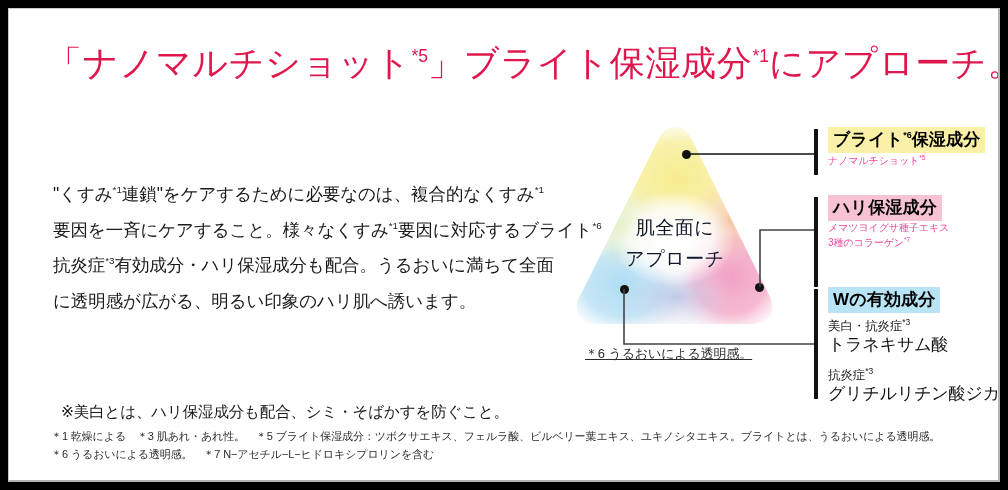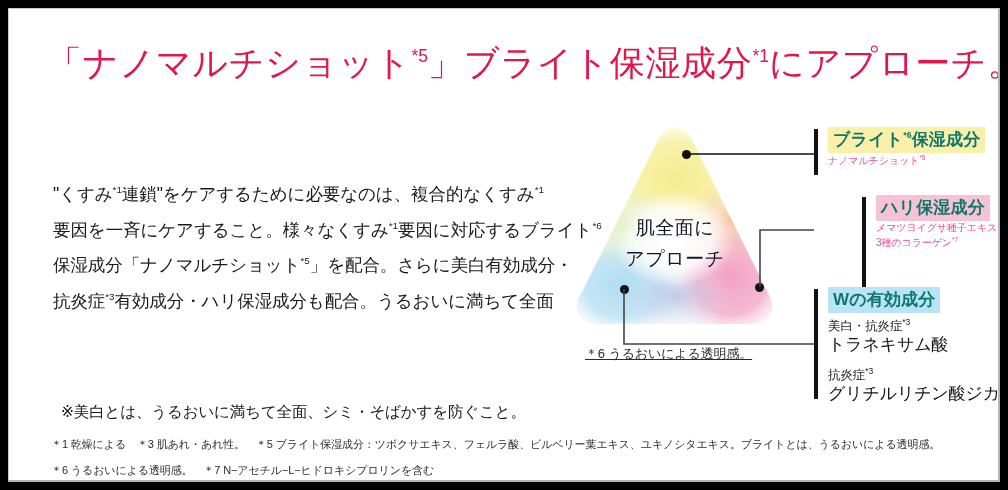--- a/index.html
+++ b/index.html
@@ -47,21 +47,21 @@
 
   
   #note-main{
     position:absolute;left:52px;top:393px;
     font-size:15.5px;color:#1a1a1a;letter-spacing:-0.01em;white-space:nowrap;
   }
   #note-lines{
     position:absolute;left:42px;top:419px;
     font-size:11px;line-height:1.62;color:#2b2b2b;letter-spacing:-0.01em;
   }
-  #note-lines .ln{display:block;white-space:nowrap;margin-top:8px;}
+  #note-lines .ln{display:block;white-space:nowrap;}
 
   
   #diagram{position:absolute;left:556px;top:108px;width:250px;height:250px;}
   #tri-wrap{position:absolute;left:0;top:0;width:220px;height:230px;}
   #tri-wrap svg{display:block;}
   .center-label{
     position:absolute;left:36px;top:96px;width:148px;
     text-align:center;font-size:19px;line-height:1.62;color:#0f172a;
     letter-spacing:0.03em;
   }
@@ -80,52 +80,52 @@
   
   #connectors{position:absolute;left:0;top:0;width:460px;height:290px;overflow:visible;pointer-events:none;}
 
   
   #callouts{position:absolute;left:805px;top:118px;width:190px;}
   .callout{position:relative;padding-left:14px;}
   .callout .bar{
     position:absolute;left:0;top:2px;width:4px;background:#111;
   }
   .chip{
-    display:inline-block;font-size:17px;font-weight:bold;color:#0f766e;
+    display:inline-block;font-size:17px;font-weight:bold;color:#000000;
     padding:1px 5px 2px 5px;letter-spacing:0.01em;white-space:nowrap;
   }
   .chip .sup{font-size:0.52em;vertical-align:super;font-weight:bold;letter-spacing:0;}
   .sub{font-size:10px;line-height:1.42;color:#ec4899;letter-spacing:-0.01em;white-space:nowrap;}
   .sub .sup{font-size:0.66em;vertical-align:super;letter-spacing:0;}
   .small-lbl{font-size:12.5px;line-height:1.3;color:#1a1a1a;letter-spacing:-0.01em;white-space:nowrap;}
   .small-lbl .sup{font-size:0.68em;vertical-align:super;letter-spacing:0;}
   .big-ing{font-size:17px;line-height:1.3;color:#111;letter-spacing:-0.01em;white-space:nowrap;}
 
   #co1{position:absolute;left:0;top:0;}
   #co1 .bar{height:46px;}
-  #co2{position:absolute;left:0;top:68px;margin-left:48px;}
+  #co2{position:absolute;left:0;top:68px;}
   #co2 .bar{height:90px;}
   #co3{position:absolute;left:0;top:160px;}
   #co3 .bar{height:110px;}
 </style>
 </head>
 <body>
 
 <div id="frame">
 
   <div id="headline">
     <span>「ナノマルチショット</span><span class="sup">*5</span><span>」ブライト保湿成分</span><span class="sup">*1</span><span>にアプローチ。</span>
   </div>
 
 
   <div id="body-copy">
     <span class="ln">"くすみ<span class="sup">*1</span>連鎖"をケアするために必要なのは、複合的なくすみ<span class="sup">*1</span></span>
     <span class="ln">要因を一斉にケアすること。様々なくすみ<span class="sup">*1</span>要因に対応するブライト<span class="sup">*6</span></span>
-    <span class="ln">保湿成分「ナノマルチショット<span class="sup">*5</span>」を配合。さらに美白有効成分・</span>
     <span class="ln">抗炎症<span class="sup">*3</span>有効成分・ハリ保湿成分も配合。うるおいに満ちて全面</span>
+    <span class="ln">に透明感が広がる、明るい印象のハリ肌へ誘います。</span>
   </div>
 
   <div id="diagram">
     <div id="tri-wrap">
       <svg width="220" height="230" viewBox="0 0 220 230">
         <defs>
           <clipPath id="triclip">
             <path d="M110 10 Q120 10 126 21 L203 176 Q212 192 203 201 Q197 207 186 207 L34 207 Q18 207 13 196 Q9 187 17 175 L94 21 Q100 10 110 10 Z"></path>
           </clipPath>
           <radialGradient id="gy" cx="50%" cy="50%" r="50%">
@@ -231,19 +231,19 @@
       </div>
       <div class="big-ing">トラネキサム酸</div>
       <div class="small-lbl" style="margin-top:9px">
         <span>抗炎症</span><span class="sup">*3</span>
       </div>
       <div class="big-ing">グリチルリチン酸ジカリウム</div>
     </div>
 
   </div>
 
-  <div id="note-main">※美白とは、うるおいに満ちて全面、シミ・そばかすを防ぐこと。</div>
+  <div id="note-main">※美白とは、ハリ保湿成分も配合、シミ・そばかすを防ぐこと。</div>
   <div id="note-lines">
     <span class="ln">＊1 乾燥による　＊3 肌あれ・あれ性。　＊5 ブライト保湿成分：ツボクサエキス、フェルラ酸、ビルベリー葉エキス、ユキノシタエキス。ブライトとは、うるおいによる透明感。</span>
     <span class="ln">＊6 うるおいによる透明感。　＊7 N−アセチル−L−ヒドロキシプロリンを含む</span>
   </div>
 
 </div>
 
 </body></html>

